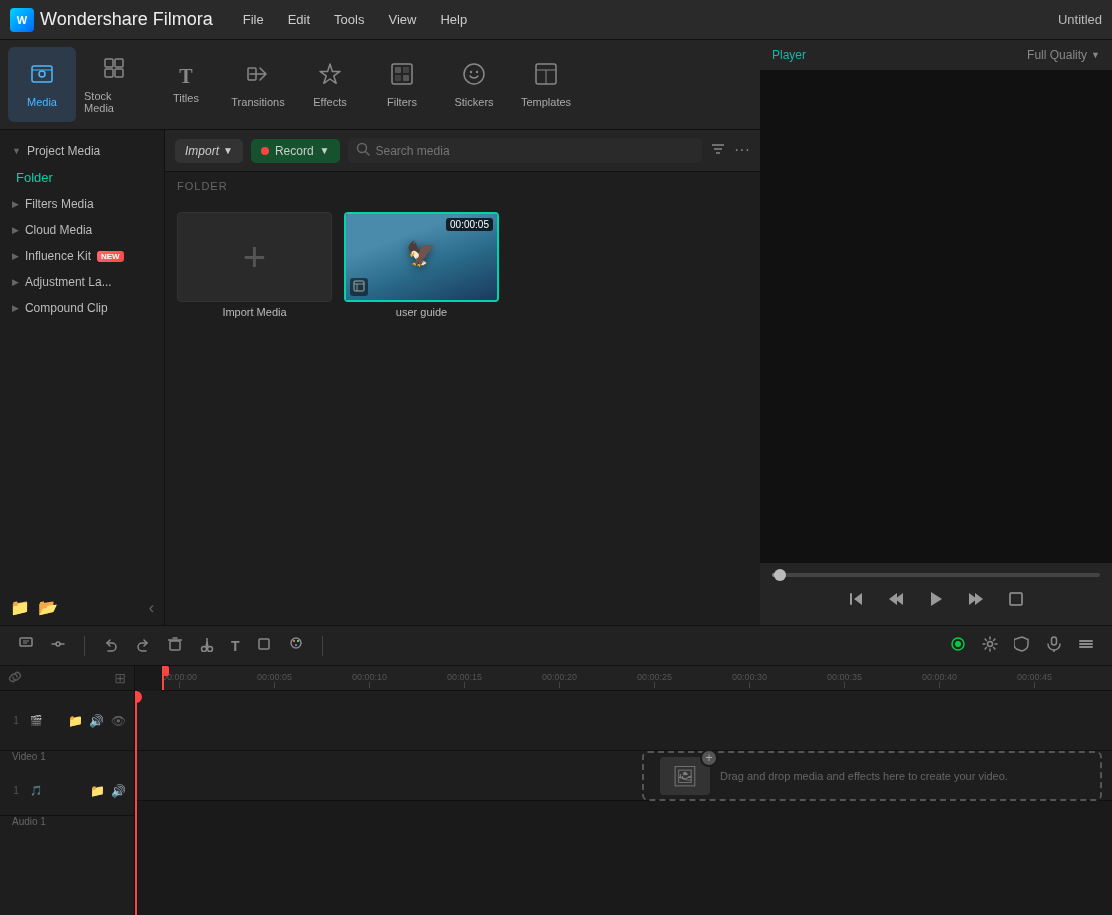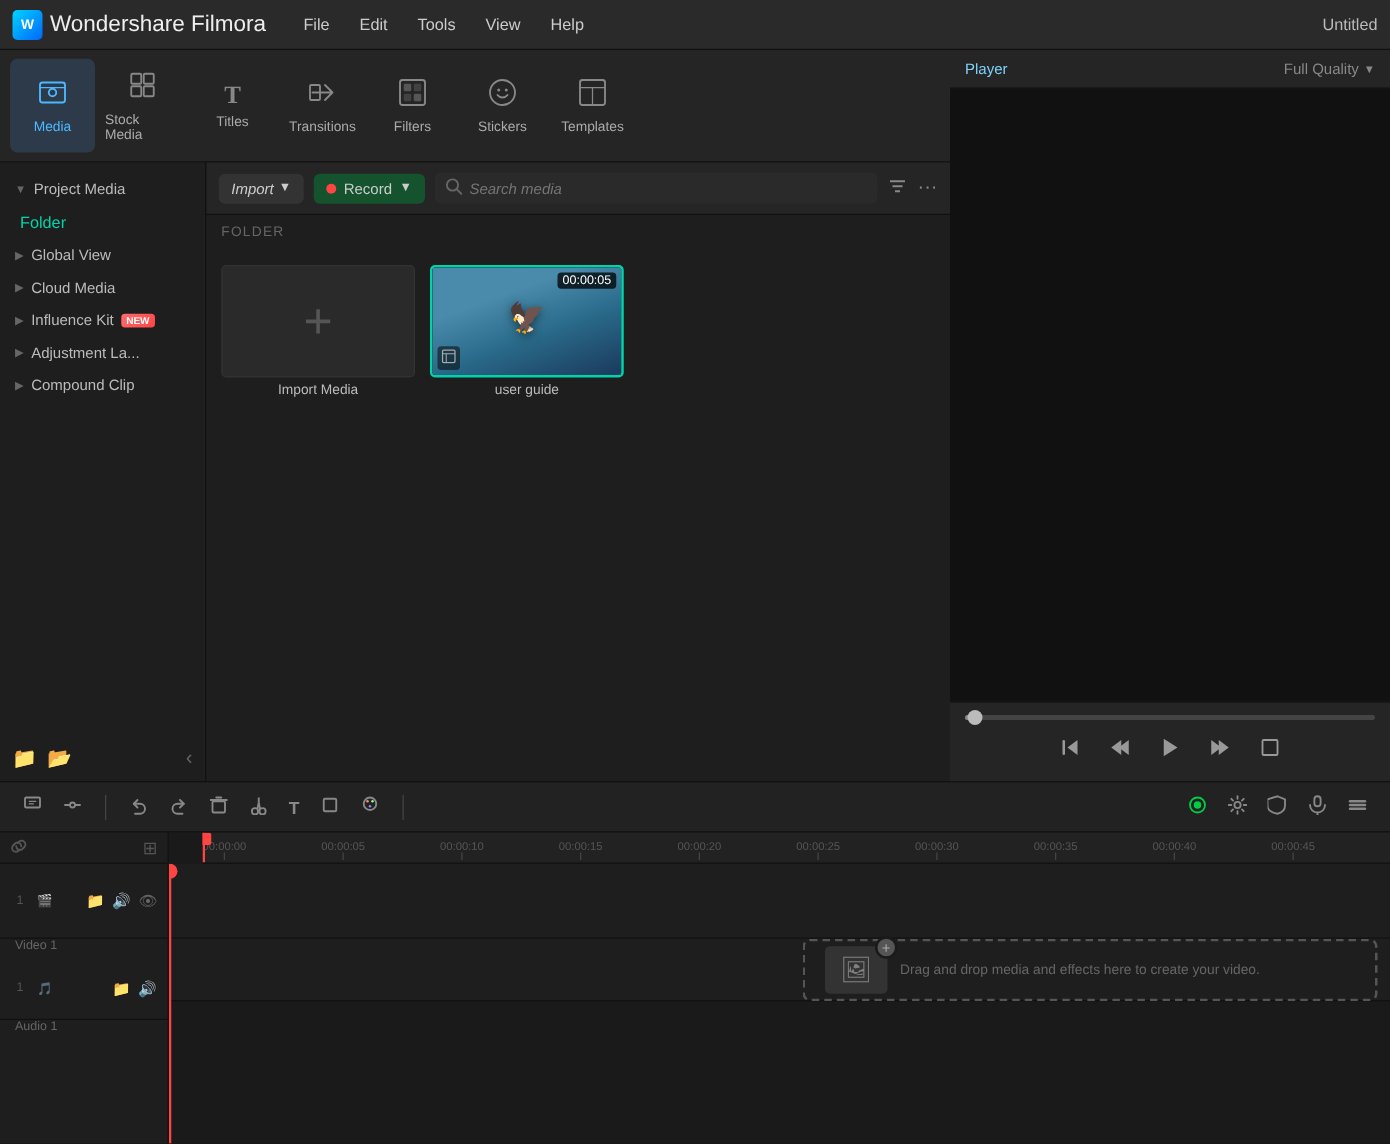--- a/index.html
+++ b/index.html
@@ -209,21 +209,20 @@
       padding: 4px 8px;
       gap: 6px;
     }
     .search-bar input {
       background: none;
       border: none;
       color: #bbb;
       font-size: 12px;
       outline: none;
       flex: 1;
-      font-style: italic;
     }
     .media-toolbar-icons {
       display: flex;
       gap: 8px;
       color: #888;
     }
 
     .folder-label {
       padding: 8px 12px;
       font-size: 11px;
@@ -321,21 +320,21 @@
     .player-header {
       display: flex;
       align-items: center;
       justify-content: space-between;
       padding: 8px 12px;
       background: #252525;
       border-bottom: 1px solid #111;
     }
     .player-label {
       font-size: 12px;
-      color: #7dd3fc;
+      color: #14b8a6;
     }
     .player-quality {
       display: flex;
       align-items: center;
       gap: 4px;
       font-size: 12px;
       color: #888;
       cursor: pointer;
     }
     .player-view {
@@ -655,20 +654,28 @@
         <div class="toolbar-btn">
           <span class="toolbar-icon">
             <svg width="24" height="24" viewBox="0 0 24 24" fill="none">
               <path d="M4 12h16M14 6l6 6-6 6" stroke="#888" stroke-width="1.5" stroke-linecap="round" stroke-linejoin="round"></path>
               <rect x="2" y="6" width="8" height="12" rx="1" stroke="#888" stroke-width="1.5"></rect>
             </svg>
           </span>
           <span class="toolbar-label">Transitions</span>
         </div>
 
+        <div class="toolbar-btn">
+          <span class="toolbar-icon">
+            <svg width="24" height="24" viewBox="0 0 24 24" fill="none">
+              <path d="M12 2l2.4 7.4H22l-6.2 4.5 2.4 7.4L12 17l-6.2 4.3 2.4-7.4L2 9.4h7.6L12 2z" stroke="#888" stroke-width="1.5" stroke-linejoin="round"></path>
+            </svg>
+          </span>
+          <span class="toolbar-label">Effects</span>
+        </div>
 
         <div class="toolbar-btn">
           <span class="toolbar-icon">
             <svg width="24" height="24" viewBox="0 0 24 24" fill="none">
               <rect x="2" y="2" width="20" height="20" rx="2" stroke="#888" stroke-width="1.5"></rect>
               <rect x="5" y="5" width="6" height="6" rx="1" fill="#888" opacity="0.5"></rect>
               <rect x="13" y="5" width="6" height="6" rx="1" fill="#888" opacity="0.3"></rect>
               <rect x="5" y="13" width="6" height="6" rx="1" fill="#888" opacity="0.3"></rect>
               <rect x="13" y="13" width="6" height="6" rx="1" fill="#888" opacity="0.5"></rect>
             </svg>
@@ -703,21 +710,21 @@
       <div class="content-area">
 
         <div class="sidebar">
           <div class="sidebar-item">
             <span class="arrow">▼</span>
             <span>Project Media</span>
           </div>
           <div class="folder-highlight">Folder</div>
           <div class="sidebar-item">
             <span class="arrow">▶</span>
-            <span>Global View</span>
+            <span>Filters Media</span>
           </div>
           <div class="sidebar-item">
             <span class="arrow">▶</span>
             <span>Cloud Media</span>
           </div>
           <div class="sidebar-item">
             <span class="arrow">▶</span>
             <span>Influence Kit</span>
             <span class="badge-new">NEW</span>
           </div>

